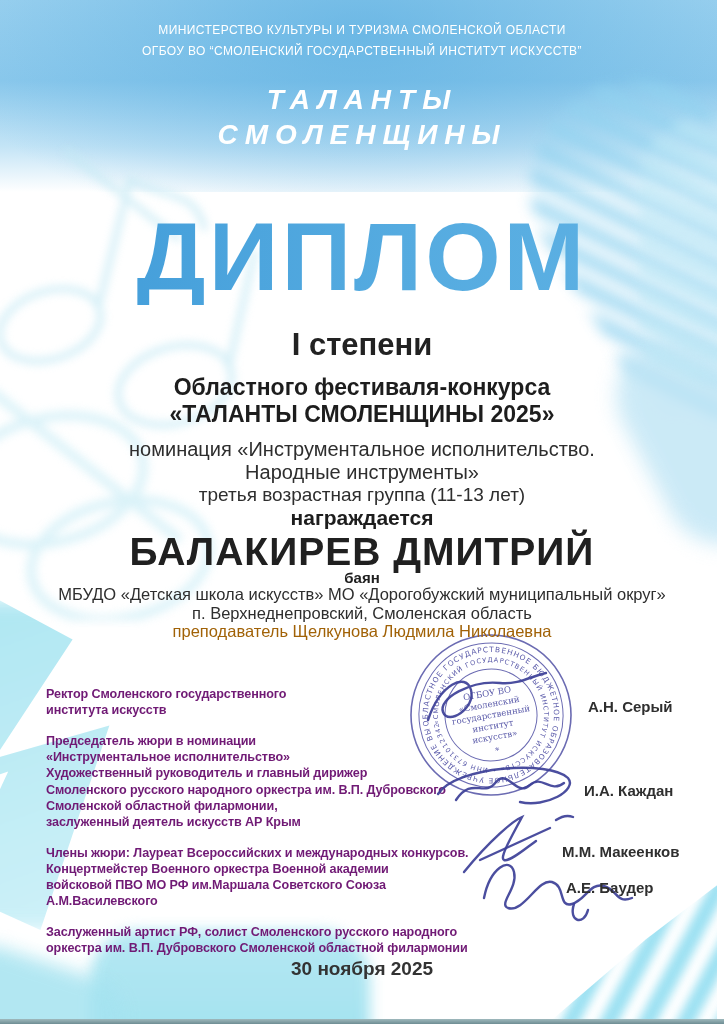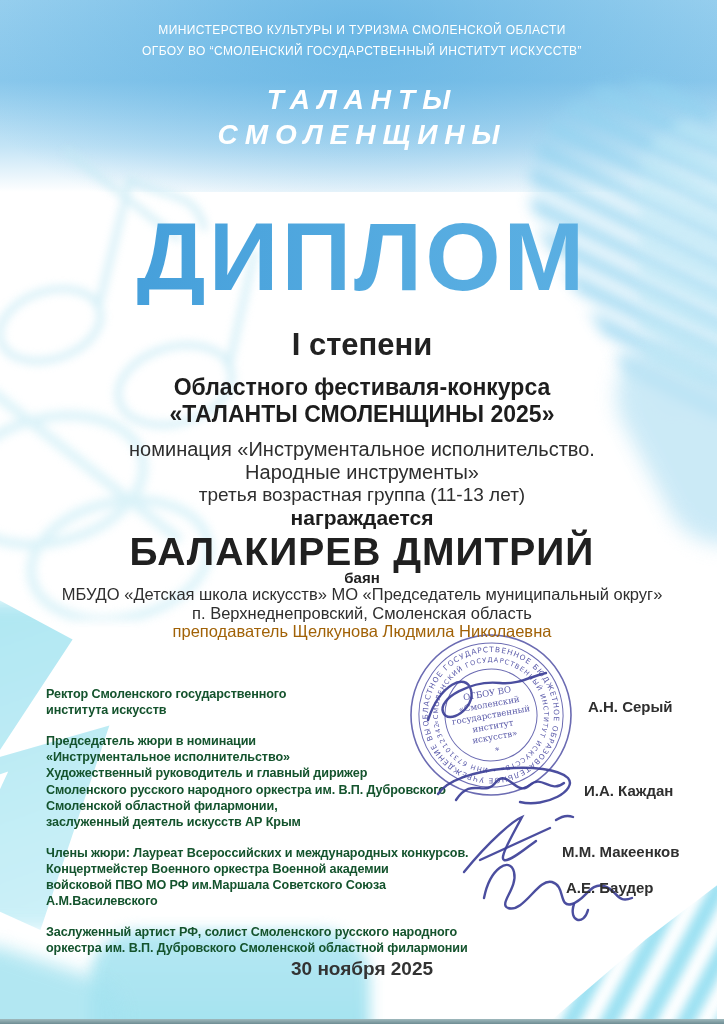--- a/index.html
+++ b/index.html
@@ -78,21 +78,21 @@
   .awarded{top:506px;font-size:21px;font-weight:800;color:#1d1d1d;}
   .recipient{top:530px;font-size:39px;font-weight:700;letter-spacing:1px;color:#202020;}
   .instr{top:569px;font-size:15px;font-weight:800;color:#202020;}
   .school{top:585px;font-size:16.5px;font-weight:400;color:#2e2e2e;}
   .loc{top:604px;font-size:16.5px;font-weight:400;color:#2e2e2e;}
   .teacher{top:622px;font-size:16.5px;font-weight:400;color:#a16207;text-align:center;}
   .date-line{top:958px;font-size:19px;font-weight:700;color:#333;}
   
   .officials{position:absolute;left:46px;top:686px;width:470px;z-index:10;}
   .off-block{margin-bottom:15px;}
-  .off-block .r{font-size:12.6px;font-weight:700;color:#14532d;line-height:1.28;letter-spacing:-.1px;}
+  .off-block .r{font-size:12.6px;font-weight:700;color:#701a75;line-height:1.28;letter-spacing:-.1px;}
   .sig-name{position:absolute;z-index:12;font-size:15px;font-weight:700;color:#2f2f2f;}
   .n-seryi{left:588px;top:698px;}
   .n-kazhdan{left:584px;top:782px;}
   .n-makeenkov{left:562px;top:843px;}
   .n-bauder{left:566px;top:879px;}
   
   .stamp{position:absolute;left:406px;top:630px;z-index:8;transform:rotate(-10deg);opacity:.88;}
   .sig{position:absolute;z-index:11;}
   .sig path{fill:none;stroke:#3c3f97;stroke-width:2.4;stroke-linecap:round;opacity:.92;}
   .s1{left:420px;top:668px;}
@@ -145,21 +145,21 @@
   <div class="abs diploma-title">ДИПЛОМ</div>
   <div class="abs degree">I степени</div>
   <div class="abs fest1">Областного фестиваля-конкурса</div>
   <div class="abs fest2">«ТАЛАНТЫ СМОЛЕНЩИНЫ 2025»</div>
   <div class="abs nom1">номинация «Инструментальное исполнительство.</div>
   <div class="abs nom2">Народные инструменты»</div>
   <div class="abs age">третья возрастная группа (11-13 лет)</div>
   <div class="abs awarded">награждается</div>
   <div class="abs recipient">БАЛАКИРЕВ ДМИТРИЙ</div>
   <div class="abs instr">баян</div>
-  <div class="abs school">МБУДО «Детская школа искусств» МО «Председатель муниципальный округ»</div>
+  <div class="abs school">МБУДО «Детская школа искусств» МО «Дорогобужский муниципальный округ»</div>
   <div class="abs loc">п. Верхнеднепровский, Смоленская область</div>
   <div class="abs teacher">преподаватель Щелкунова Людмила Николаевна</div>
 
   <div class="officials">
     <div class="off-block">
       <div class="r">Ректор Смоленского государственного</div>
       <div class="r">института искусств</div>
     </div>
     <div class="off-block">
       <div class="r">Председатель жюри в номинации</div>

